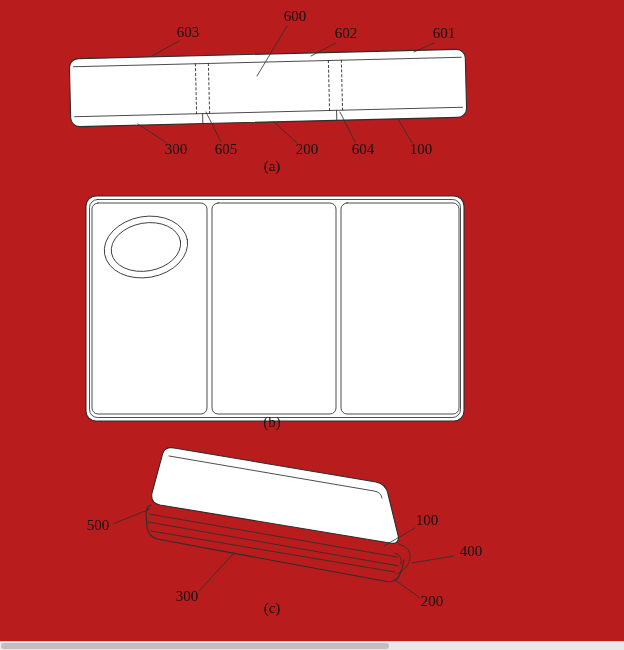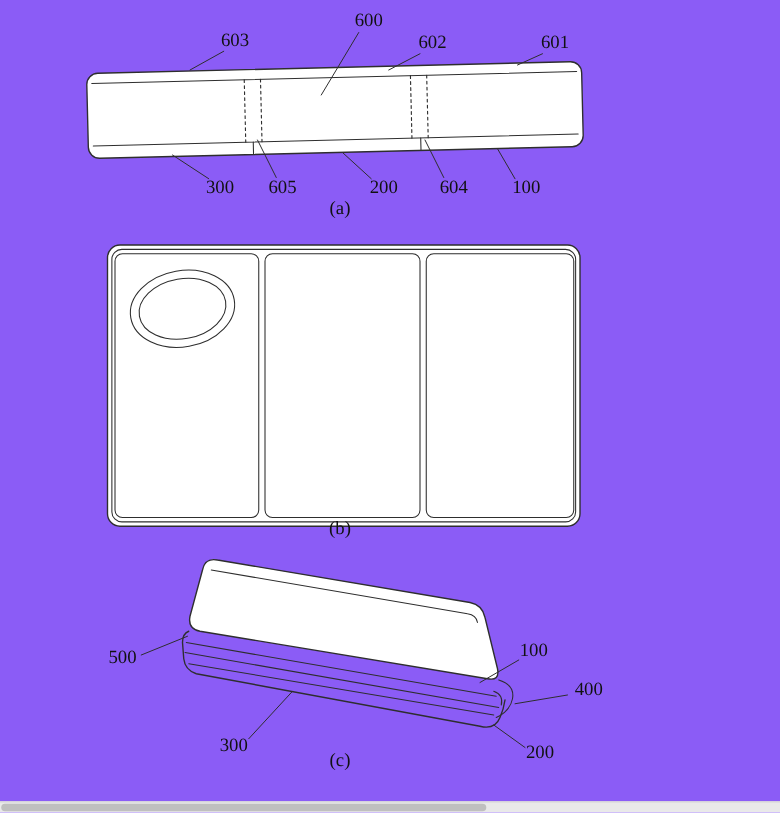--- a/index.html
+++ b/index.html
@@ -5,21 +5,21 @@
   html, body {
     margin: 0;
     padding: 0;
     background: #ffffff;
     font-family: "Liberation Serif", serif;
   }
   .sheet {
     position: relative;
     width: 624px;
     height: 650px;
-    background: #8b5cf6;
+    background: #b91c1c;
     overflow: hidden;
   }
   svg { display: block; }
   svg text { text-anchor: middle; }
   .ref-label, .caption {
     font-family: "Liberation Serif", serif;
     font-size: 15px;
     fill: #111111;
   }
   .outline {

